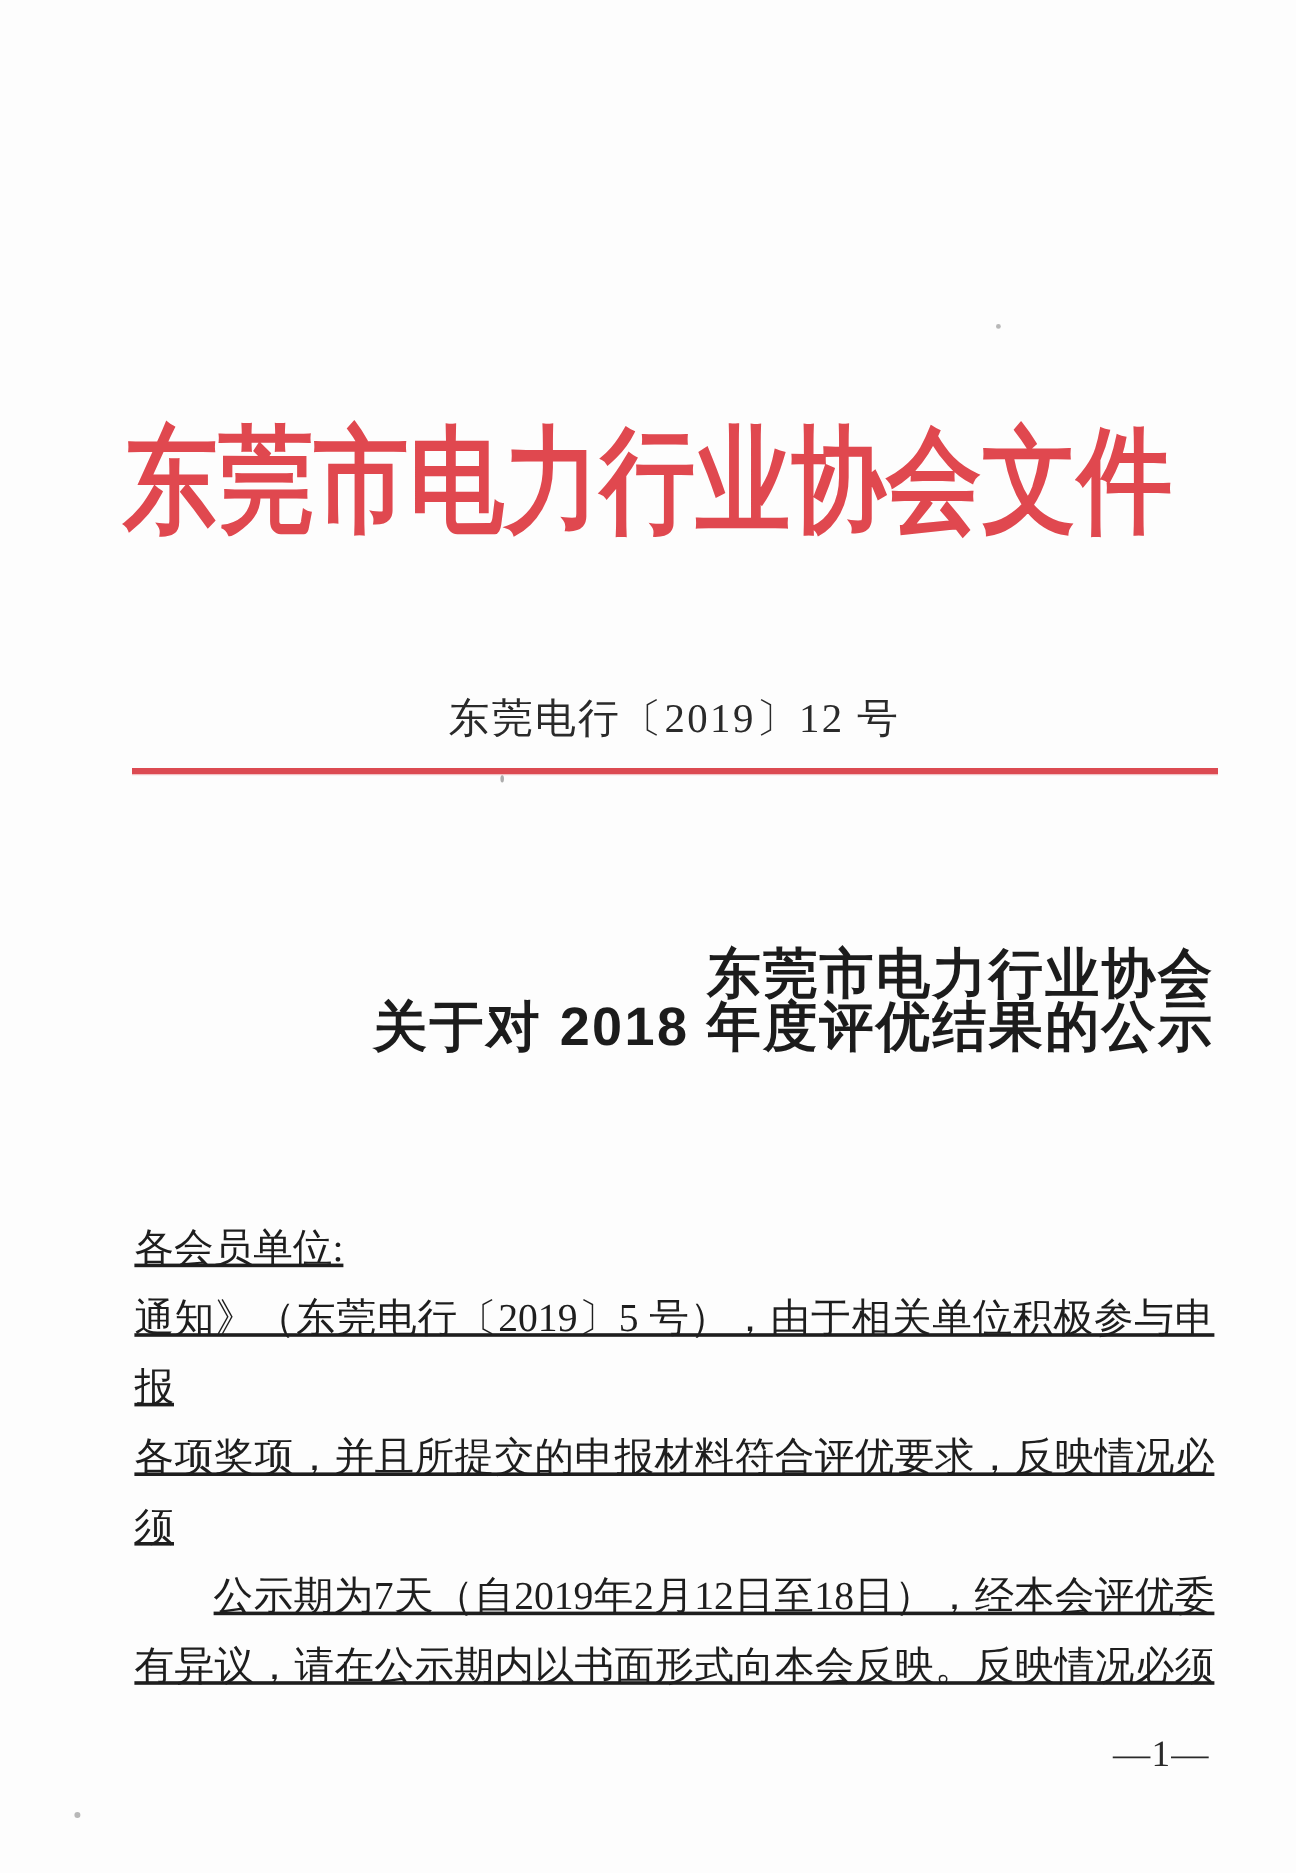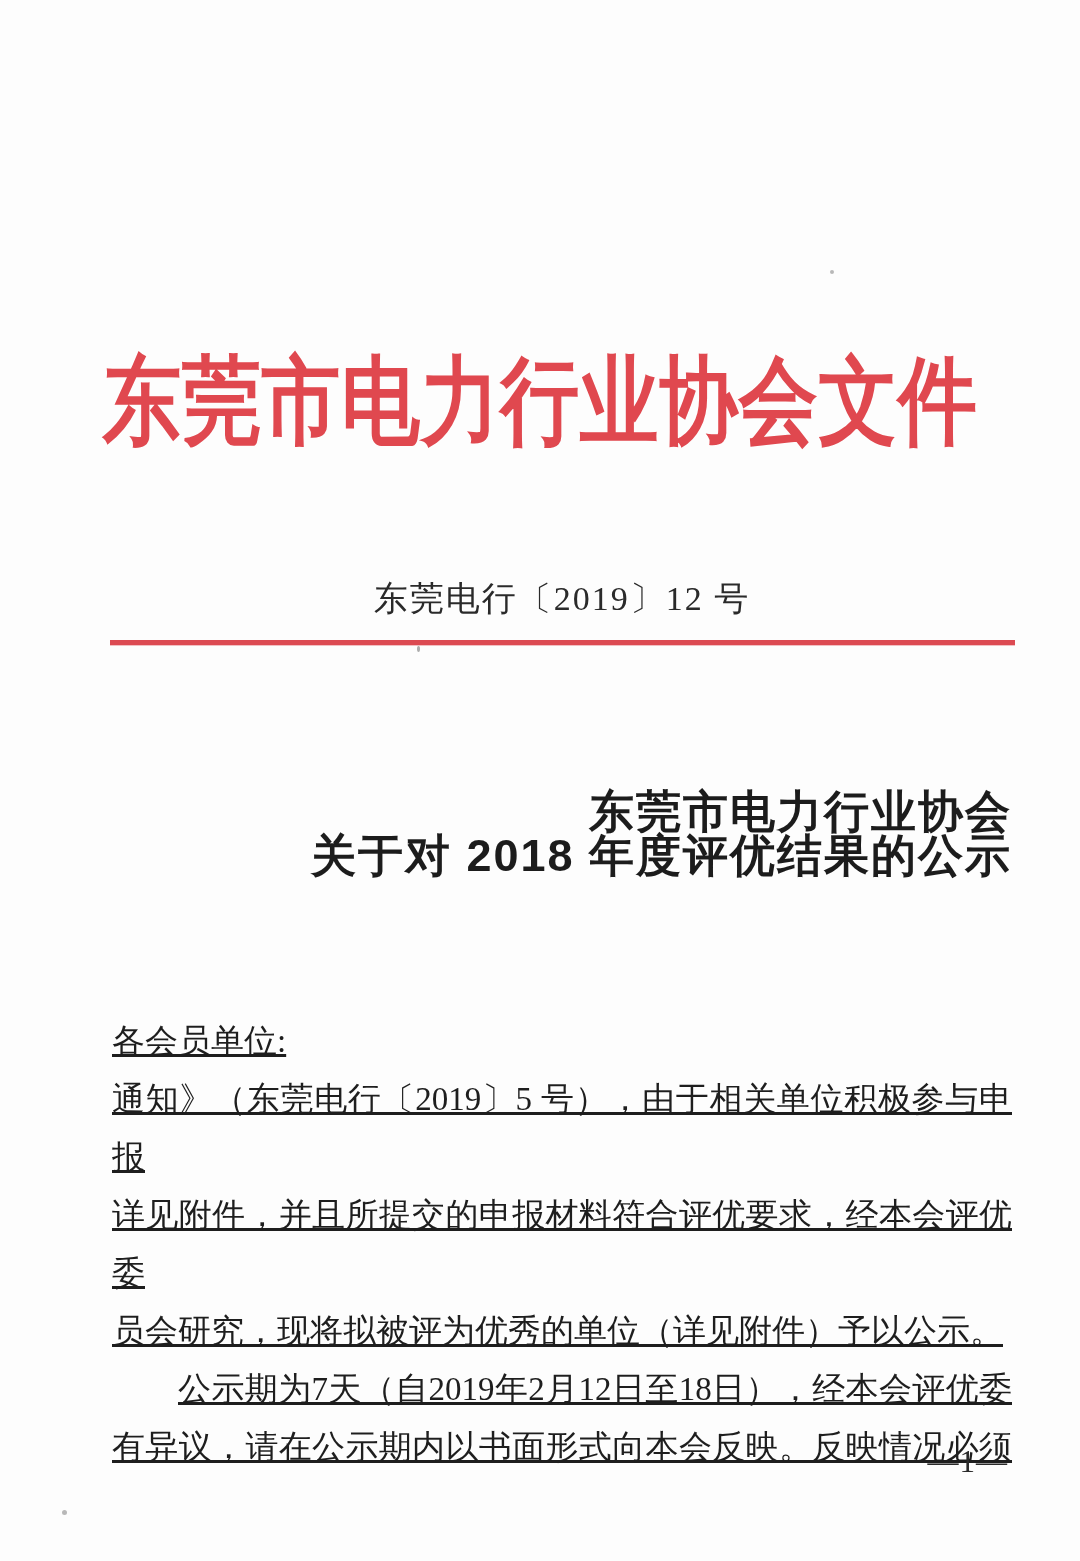--- a/index.html
+++ b/index.html
@@ -110,21 +110,20 @@
 
   <div class="red-line"></div>
 
   <div class="doc-title line1">东莞市电力行业协会</div>
 
   <div class="doc-title line2">关于对 2018 年度评优结果的公示</div>
 
   <div class="body-block">
     <div class="body-line">各会员单位:</div>
     <div class="body-line fill">通知》（东莞电行〔2019〕5 号），由于相关单位积极参与申报</div>
-    <div class="body-line fill">详见附件，并且所提交的申报材料符合评优要求，经本会评优委</div>
-    <div class="body-line">员会研究，现将拟被评为优秀的单位（详见附件）予以公示。</div>
+    <div class="body-line fill">各项奖项，并且所提交的申报材料符合评优要求，反映情况必须</div>
     <div class="body-line fill indent">公示期为7天（自2019年2月12日至18日），经本会评优委</div>
     <div class="body-line fill">有异议，请在公示期内以书面形式向本会反映。反映情况必须</div>
   </div>
 
   <div class="page-number">—1—</div>
 
 </div>
 
 </body></html>

